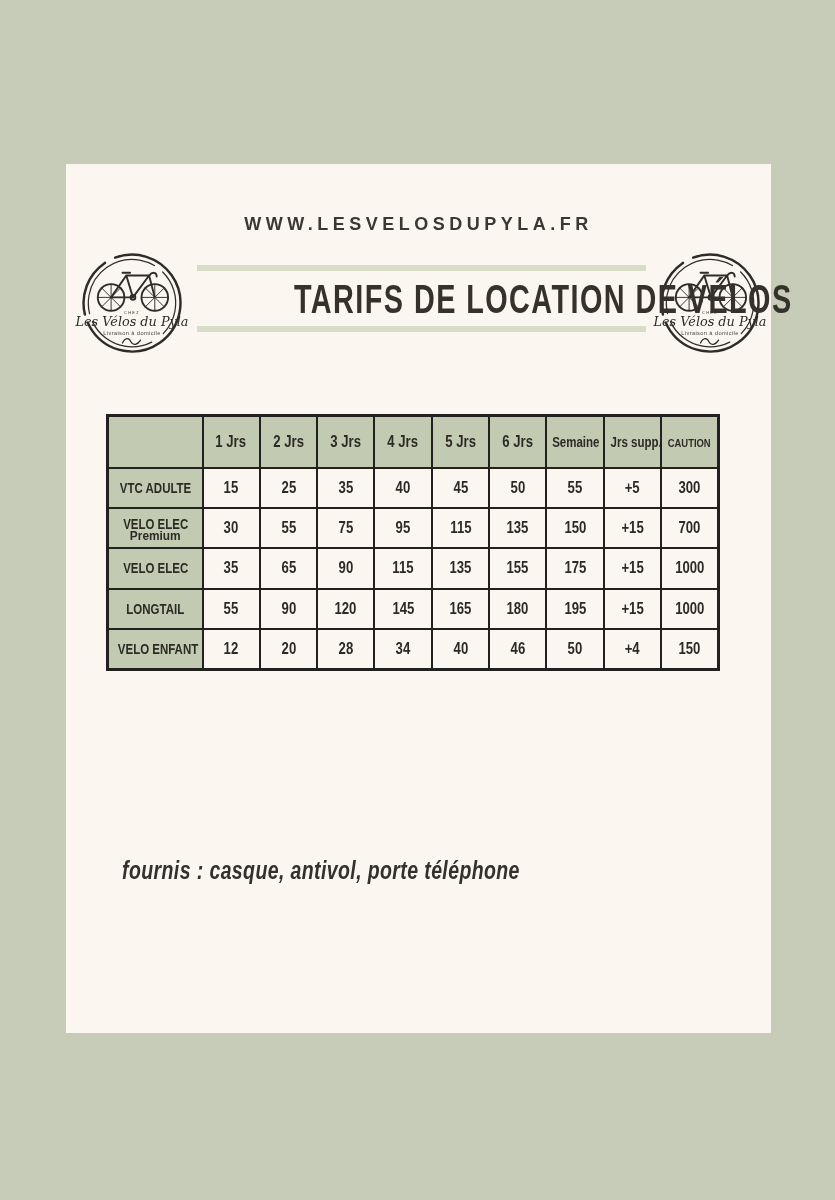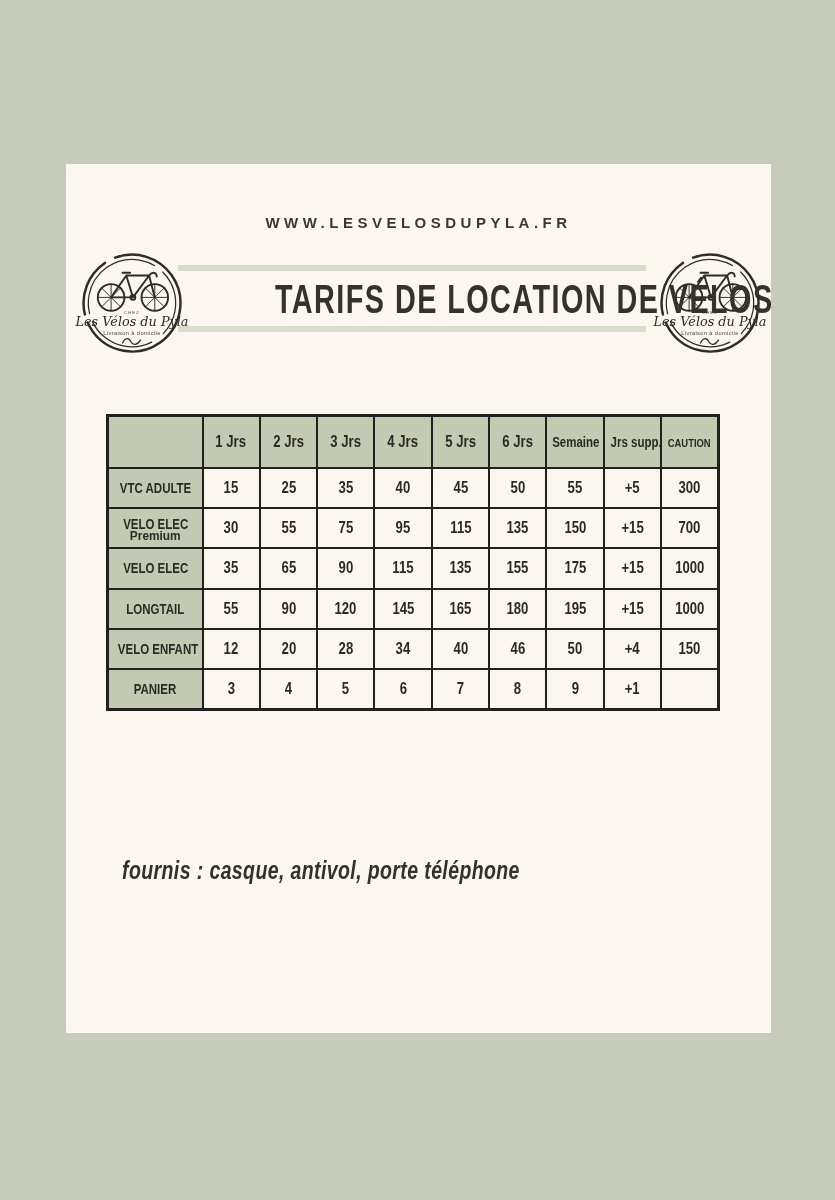--- a/index.html
+++ b/index.html
@@ -14,30 +14,30 @@
     color:var(--text);
     position:relative;
     overflow:hidden;
   }
   .card{
     position:absolute;left:66px;top:164px;width:705px;height:869px;
     background:var(--card);
   }
   .site-url{
     position:absolute;top:50px;left:0;width:100%;
-    text-align:center;font-size:15px;font-weight:bold;
+    text-align:center;font-size:18px;font-weight:bold;
     letter-spacing:4.5px;color:#3b3833;
   }
   .logo{
     position:absolute;top:84px;width:114px;height:114px;
   }
   .logo.left{left:9px;}
   .logo.right{left:587px;}
   .title-wrap{
-    position:absolute;left:112px;top:101px;width:468px;text-align:center;
+    position:absolute;left:112px;top:101px;width:468px;text-align:center;padding-left:19px;
   }
   .title-bar{height:6px;background:var(--title_bar);}
   .title-text{
     margin:7px 0 6px 0;white-space:nowrap;font-weight:bold;
     font-size:40px;color:#35322c;line-height:1.05;
   }
   .squeeze{display:inline-block;transform:scaleX(0.72);transform-origin:center;letter-spacing:2px;}
   .table-wrap{position:absolute;left:40px;top:250px;width:568px;}
   table{
     width:614px;border-collapse:collapse;table-layout:fixed;
@@ -190,31 +190,19 @@
             <td><span class="cnd">12</span></td>
             <td><span class="cnd">20</span></td>
             <td><span class="cnd">28</span></td>
             <td><span class="cnd">34</span></td>
             <td><span class="cnd">40</span></td>
             <td><span class="cnd">46</span></td>
             <td><span class="cnd">50</span></td>
             <td><span class="cnd">+4</span></td>
             <td><span class="cnd">150</span></td>
           </tr>
-          <tr>
-            <th><span class="cnd">PANIER</span></th>
-            <td><span class="cnd">3</span></td>
-            <td><span class="cnd">4</span></td>
-            <td><span class="cnd">5</span></td>
-            <td><span class="cnd">6</span></td>
-            <td><span class="cnd">7</span></td>
-            <td><span class="cnd">8</span></td>
-            <td><span class="cnd">9</span></td>
-            <td><span class="cnd">+1</span></td>
-            <td></td>
-          </tr>
         </tbody>
     </table>
   </div>
 
   <div class="footer-note"><span class="squeeze">fournis : casque, antivol, porte téléphone</span></div>
 
 </div>
 
 </body></html>

